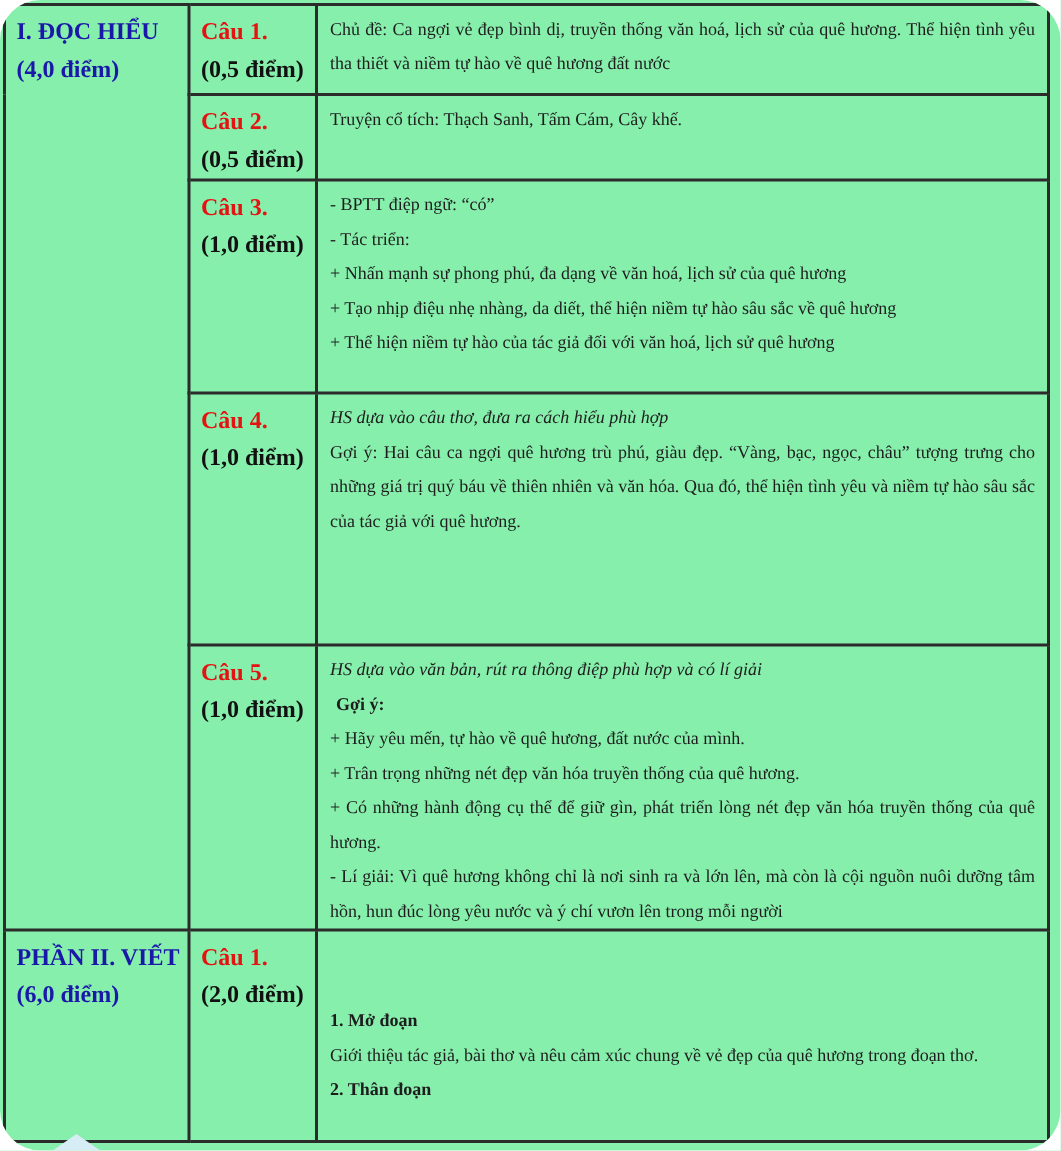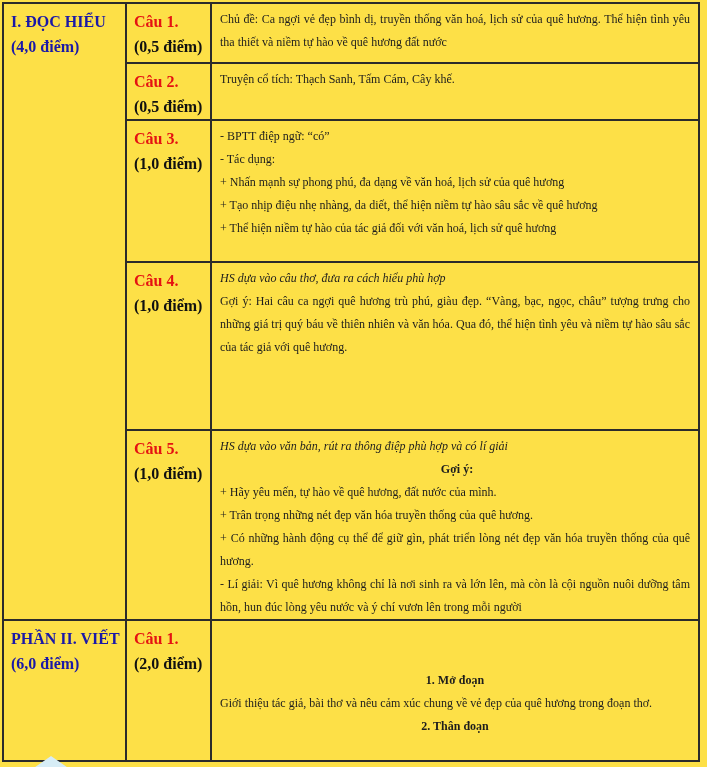--- a/index.html
+++ b/index.html
@@ -1,23 +1,24 @@
 <!DOCTYPE html>
 <html><head>
 <meta charset="utf-8">
 <style>
   * { margin:0; padding:0; box-sizing:border-box; }
   html, body { background:#ffffff; }
   .page {
     position:relative;
     width:707px; height:767px;
-    background:#fde047;
+    background:#86efac;
     overflow:hidden;
     font-family:"Liberation Serif","DejaVu Serif",serif;
     color:#1d1d1d;
+    border-radius:27px;
   }
   table.rubric {
     position:absolute; left:2px; top:2px;
     width:696px;
     border-collapse:collapse;
     table-layout:fixed;
   }
   table.rubric td {
     border:2px solid #2b2b2b;
     vertical-align:top;
@@ -38,21 +39,21 @@
     font-size:16px; font-weight:bold; color:#1a18a8; line-height:25px;
   }
   .q-cell { padding:5px 1px 0 7px;margin-top:28px; }
   .q-label { font-size:16px; font-weight:bold; color:#e51212; line-height:25px; }
   .q-points { font-size:16px; font-weight:bold; color:#111111; line-height:25px; }
 
   .a-cell { padding:4px 8px 0 8px; font-size:15px; line-height:23px; }
   .a-cell p, .a-cell div { font-size:12px; line-height:23px; }
   .just { text-align:justify; }
   .italic { font-style:italic; }
-  .bold { font-weight:bold;text-align:center; }
+  .bold { font-weight:bold; }
   .hint-indent { padding-left:4px; }
   .spacer { height:44px; }
 
   .watermark {
     position:absolute;
     left:28px; top:756px;
     width:0; height:0;
     border-left:23px solid transparent;
     border-right:23px solid transparent;
     border-bottom:16px solid #d7edf6;
@@ -93,21 +94,21 @@
         </td>
       </tr>
 
       <tr class="r3">
         <td class="q-cell">
           <div class="q-label">Câu 3.</div>
           <div class="q-points">(1,0 điểm)</div>
         </td>
         <td class="a-cell">
           <div>- BPTT điệp ngữ: “có”</div>
-          <div>- Tác dụng:</div>
+          <div>- Tác triển:</div>
           <div class="just">+ Nhấn mạnh sự phong phú, đa dạng về văn hoá, lịch sử của quê hương</div>
           <div class="just">+ Tạo nhịp điệu nhẹ nhàng, da diết, thể hiện niềm tự hào sâu sắc về quê hương</div>
           <div class="just">+ Thể hiện niềm tự hào của tác giả đối với văn hoá, lịch sử quê hương</div>
         </td>
       </tr>
 
       <tr class="r4">
         <td class="q-cell">
           <div class="q-label">Câu 4.</div>
           <div class="q-points">(1,0 điểm)</div>

